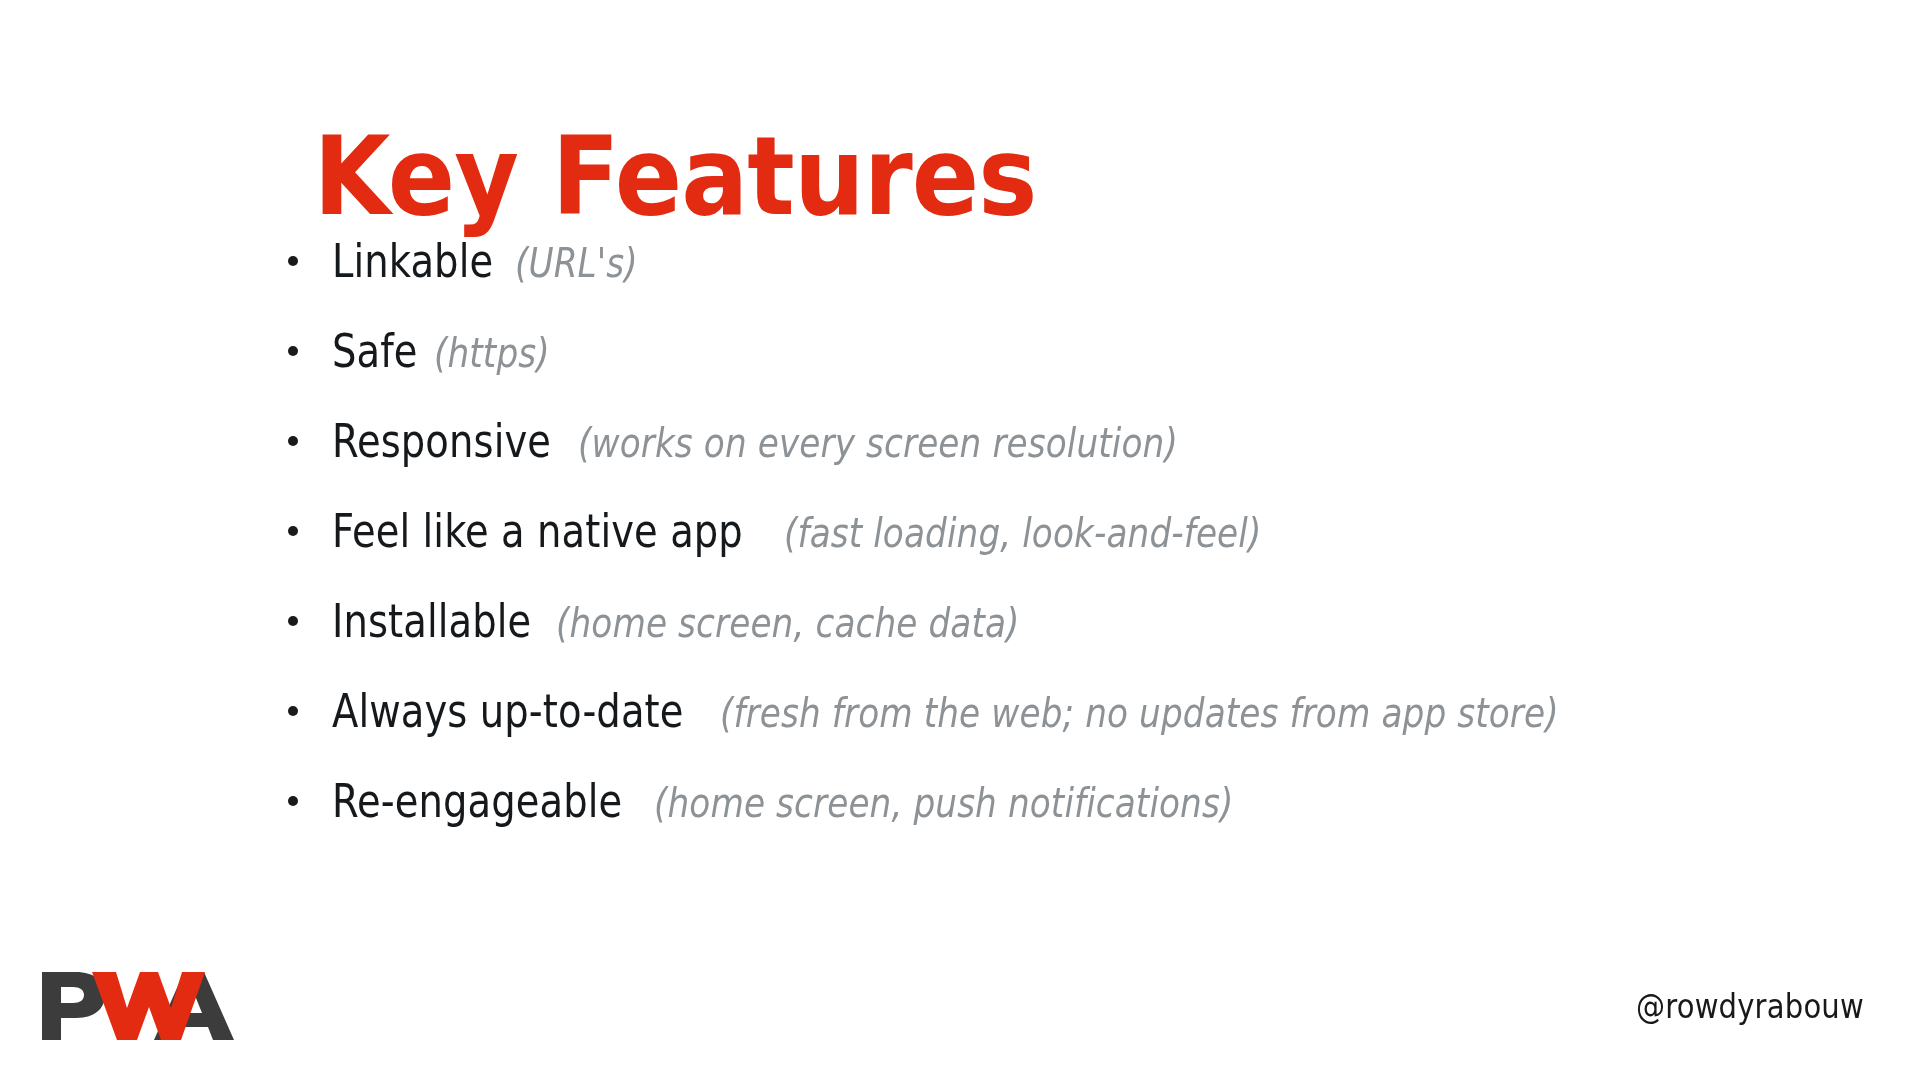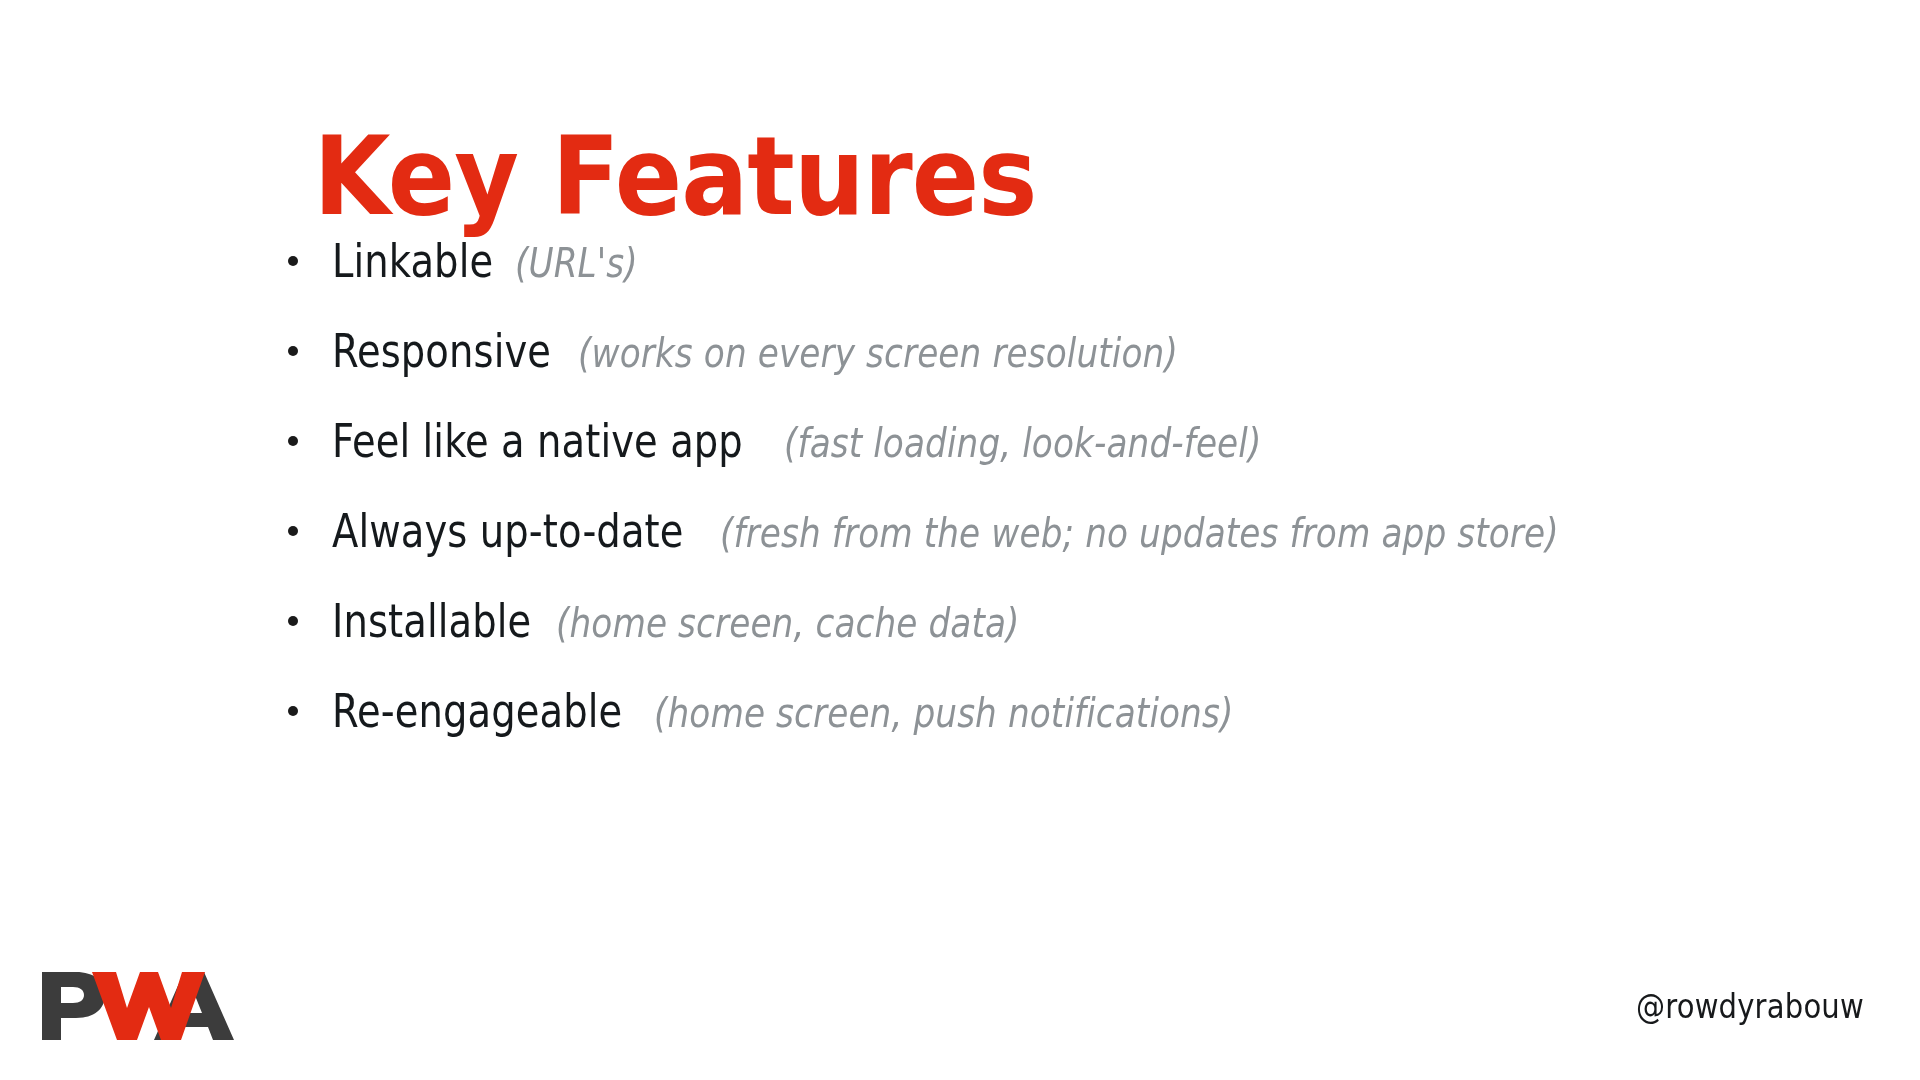--- a/index.html
+++ b/index.html
@@ -125,44 +125,49 @@
   <h1 class="slide-title">Key Features</h1>
 
   <ul class="features">
 
     <li class="feature-row">
       <span class="bullet-dot"></span>
       <span class="feature-term">Linkable</span>
       <span class="feature-note">(URL's)</span>
     </li>
 
+    <li class="feature-row">
+      <span class="bullet-dot"></span>
+      <span class="feature-term">Safe</span>
+      <span class="feature-note">(https)</span>
+    </li>
 
 
     <li class="feature-row">
       <span class="bullet-dot"></span>
       <span class="feature-term">Responsive</span>
       <span class="feature-note">(works on every screen resolution)</span>
     </li>
 
     <li class="feature-row">
       <span class="bullet-dot"></span>
       <span class="feature-term">Feel like a native app</span>
       <span class="feature-note">(fast loading, look-and-feel)</span>
     </li>
 
     <li class="feature-row">
       <span class="bullet-dot"></span>
-      <span class="feature-term">Always up-to-date</span>
-      <span class="feature-note">(fresh from the web; no updates from app store)</span>
+      <span class="feature-term">Installable</span>
+      <span class="feature-note">(home screen, cache data)</span>
     </li>
 
     <li class="feature-row">
       <span class="bullet-dot"></span>
-      <span class="feature-term">Installable</span>
-      <span class="feature-note">(home screen, cache data)</span>
+      <span class="feature-term">Always up-to-date</span>
+      <span class="feature-note">(fresh from the web; no updates from app store)</span>
     </li>
 
 
     <li class="feature-row">
       <span class="bullet-dot"></span>
       <span class="feature-term">Re-engageable</span>
       <span class="feature-note">(home screen, push notifications)</span>
     </li>
 
   </ul>

